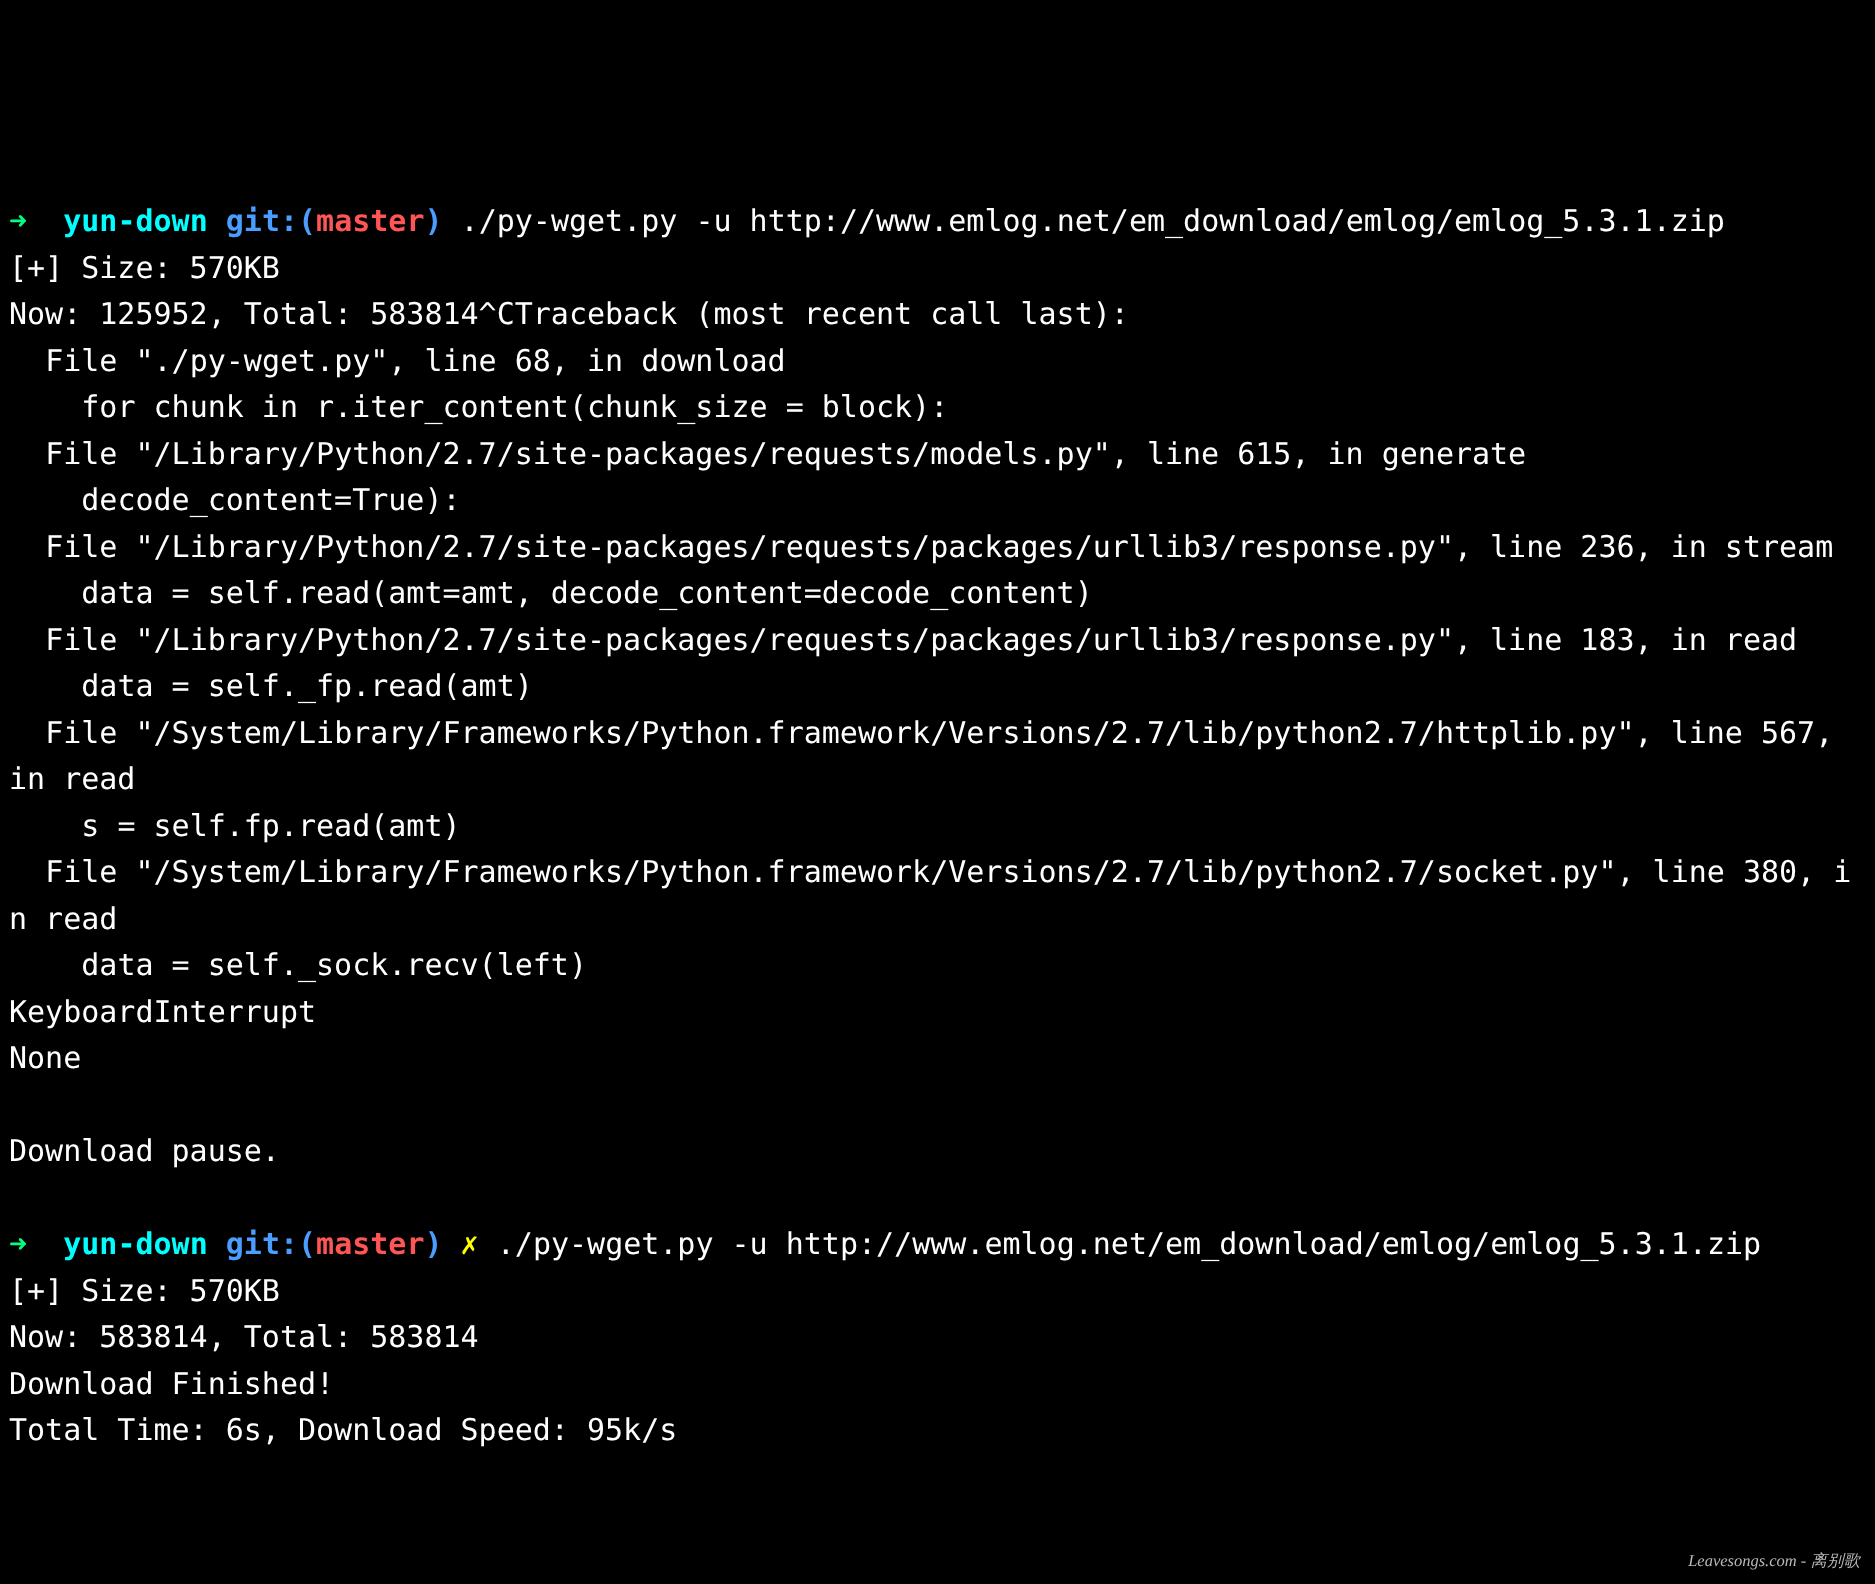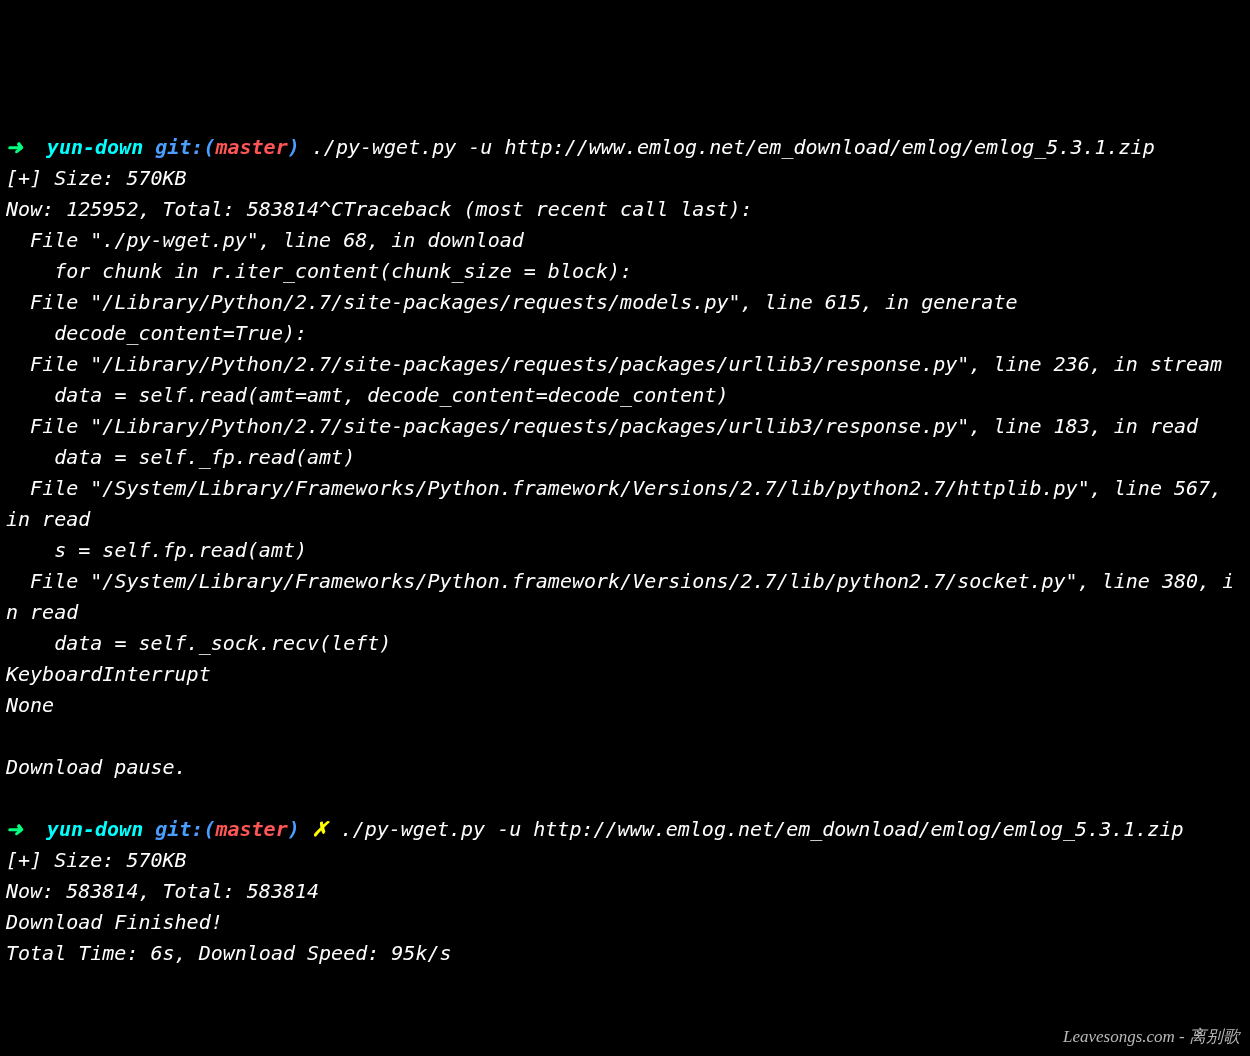--- a/index.html
+++ b/index.html
@@ -1,19 +1,18 @@
 <!DOCTYPE html>
 <html><head>
   <meta charset="utf-8">
   <style>
     * {
       margin: 0;
       padding: 0;
       box-sizing: border-box;
-      font-style: italic;
     }
     body {
       background: #000000;
       color: #ffffff;
       font-family: "Menlo", "Monaco", "Consolas", monospace;
       font-size: 20px;
       line-height: 1.55;
       padding: 8px 6px;
       width: 1250px;
       height: 1056px;
@@ -46,21 +45,21 @@
       color: #ffffff;
     }
     .output {
       color: #ffffff;
     }
     .watermark {
       position: absolute;
       bottom: 6px;
       right: 10px;
       font-family: serif;
-      font-size: 17px;
+      font-size: 11px;
       font-style: italic;
       color: #b8b8b8;
     }
   </style>
 </head>
 <body>
 
 
 
 <div><span class="arrow">➜</span>  <span class="dir">yun-down</span> <span class="git-label">git:(</span><span class="branch">master</span><span class="git-label">)</span> <span class="cmd">./py-wget.py -u http://www.emlog.net/em_download/emlog/emlog_5.3.1.zip</span>

